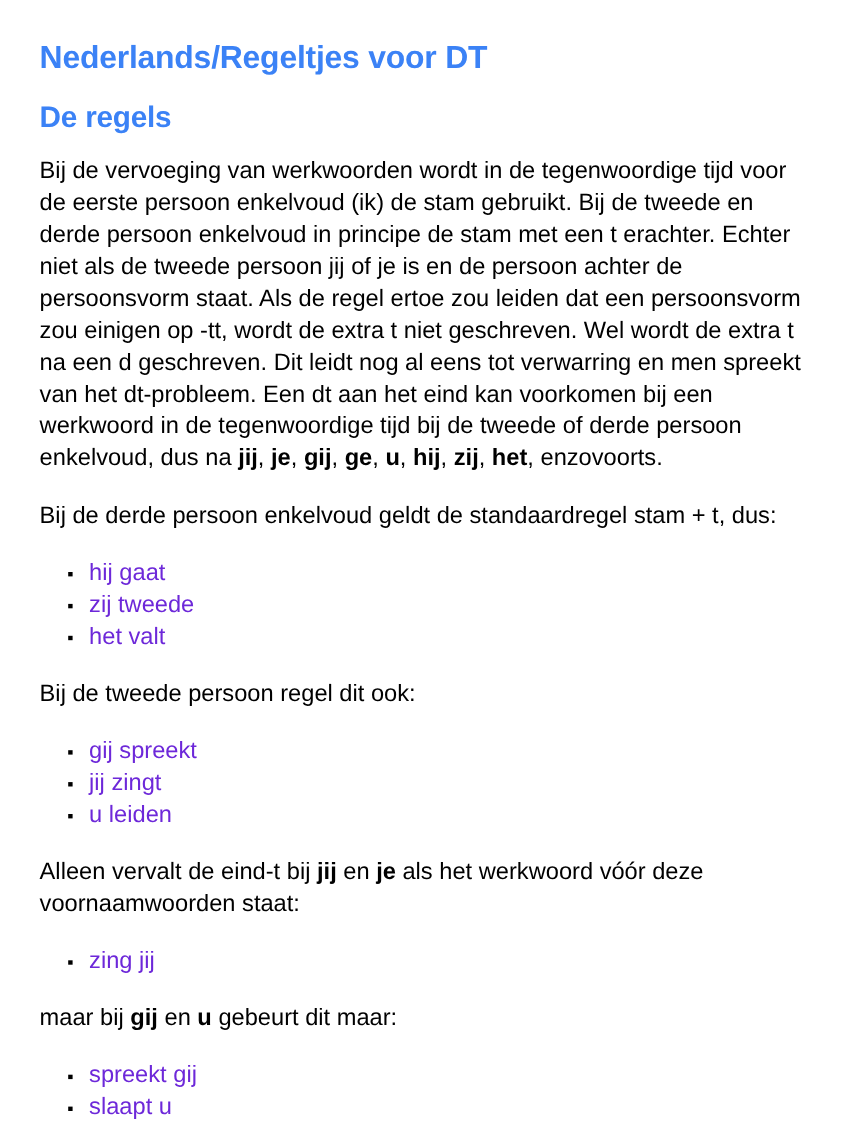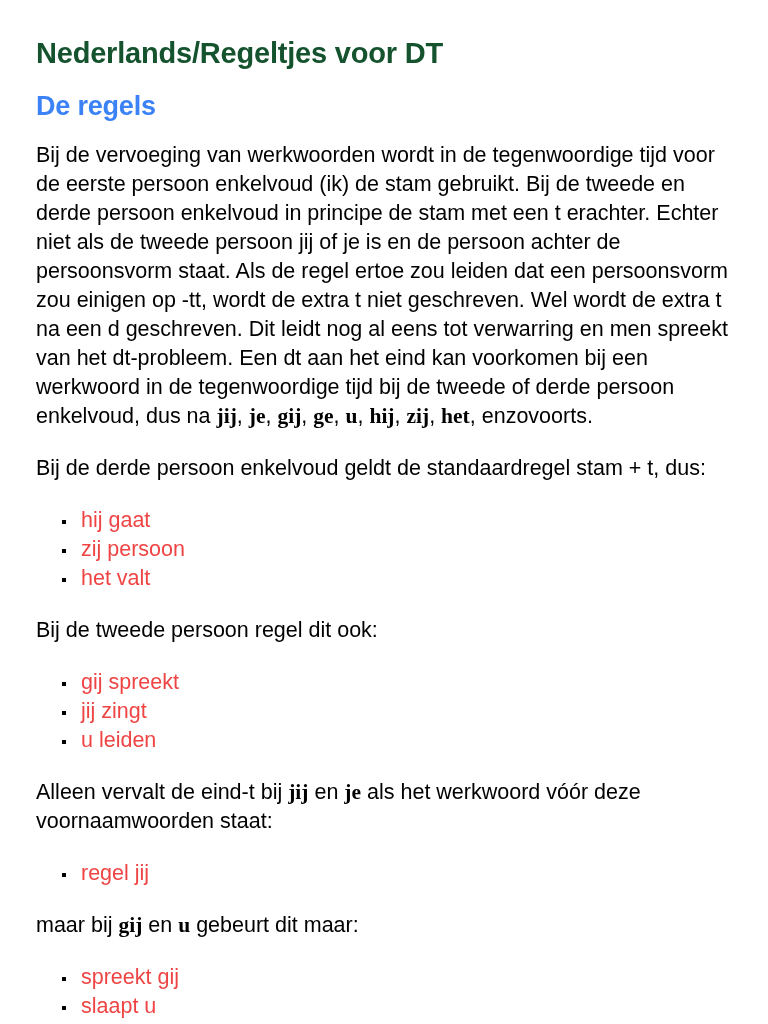--- a/index.html
+++ b/index.html
@@ -44,75 +44,74 @@
     margin: 0 0 23px 0;
     max-width: 702px;
     text-align: left;
     color: #000000;
   }
   .body-par:last-child {
     margin-bottom: 0;
   }
   .body-par b {
     font-weight: bold;
-    font-family: Liberation Serif, serif;
   }
   ul.bullets {
     list-style: none;
     margin: 0 0 23px 0;
     padding: 0;
   }
   ul.bullets li {
     font-size: 21.5px;
     line-height: 29px;
     position: relative;
     padding-left: 45px;
-    color: #ef4444;
+    color: #6d28d9;
   }
   ul.bullets li::before {
     content: "";
     position: absolute;
     left: 26px;
     top: 14px;
     width: 4px;
     height: 4px;
     background: #000000;
   }
 </style>
 </head>
 <body style="background: rgb(255, 255, 255); color: rgb(0, 0, 0);">
 
 <div class="page" style="background: rgb(255, 255, 255);">
 
-  <h1 class="doc-title" id="doc-title" style="color: #14532d;">Nederlands/Regeltjes voor DT</h1>
+  <h1 class="doc-title" id="doc-title" style="color: #3b82f6;">Nederlands/Regeltjes voor DT</h1>
 
   <h2 class="section-heading">De regels</h2>
 
   <p class="body-par"><span>Bij de vervoeging van werkwoorden wordt in de tegenwoordige tijd voor de eerste persoon enkelvoud (ik) de stam gebruikt. Bij de tweede en derde persoon enkelvoud in principe de stam met een t erachter. Echter niet als de tweede persoon jij of je is en de persoon achter de persoonsvorm staat. Als de regel ertoe zou leiden dat een persoonsvorm zou einigen op -tt, wordt de extra t niet geschreven. Wel wordt de extra t na een d geschreven. Dit leidt nog al eens tot verwarring en men spreekt van het dt-probleem. Een dt aan het eind kan voorkomen bij een werkwoord in de tegenwoordige tijd bij de tweede of derde persoon enkelvoud, dus na </span><b>jij</b><span>, </span><b>je</b><span>, </span><b>gij</b><span>, </span><b>ge</b><span>, </span><b>u</b><span>, </span><b>hij</b><span>, </span><b>zij</b><span>, </span><b>het</b><span>, enzovoorts.</span></p>
 
   <p class="body-par">Bij de derde persoon enkelvoud geldt de standaardregel stam + t, dus:</p>
 
   <ul class="bullets">
     <li>hij gaat</li>
-    <li>zij persoon</li>
+    <li>zij tweede</li>
     <li>het valt</li>
   </ul>
 
   <p class="body-par">Bij de tweede persoon regel dit ook:</p>
 
   <ul class="bullets">
     <li>gij spreekt</li>
     <li>jij zingt</li>
     <li>u leiden</li>
   </ul>
 
   <p class="body-par"><span>Alleen vervalt de eind-t bij </span><b>jij</b><span> en </span><b>je</b><span> als het werkwoord vóór deze voornaamwoorden staat:</span></p>
 
   <ul class="bullets">
-    <li>regel jij</li>
+    <li>zing jij</li>
   </ul>
 
   <p class="body-par"><span>maar bij </span><b>gij</b><span> en </span><b>u</b><span> gebeurt dit maar:</span></p>
 
   <ul class="bullets">
     <li>spreekt gij</li>
     <li>slaapt u</li>
   </ul>
 
 </div>

